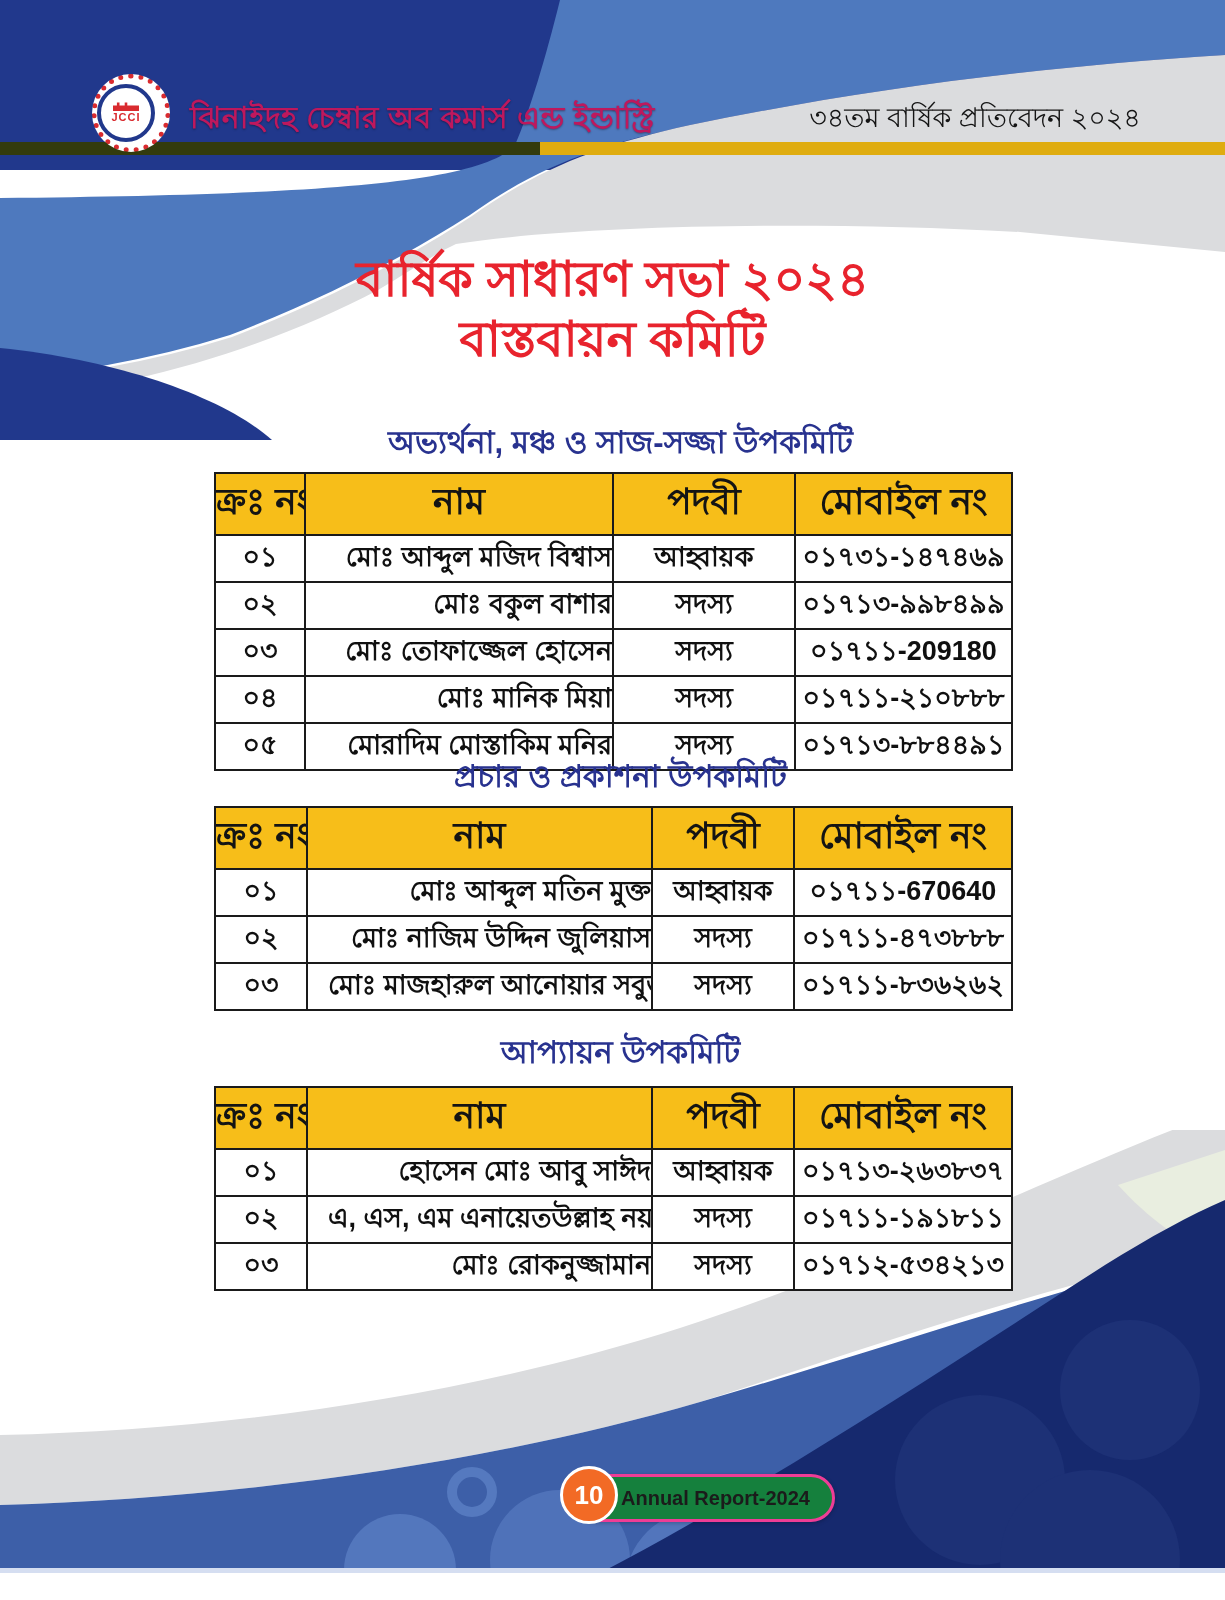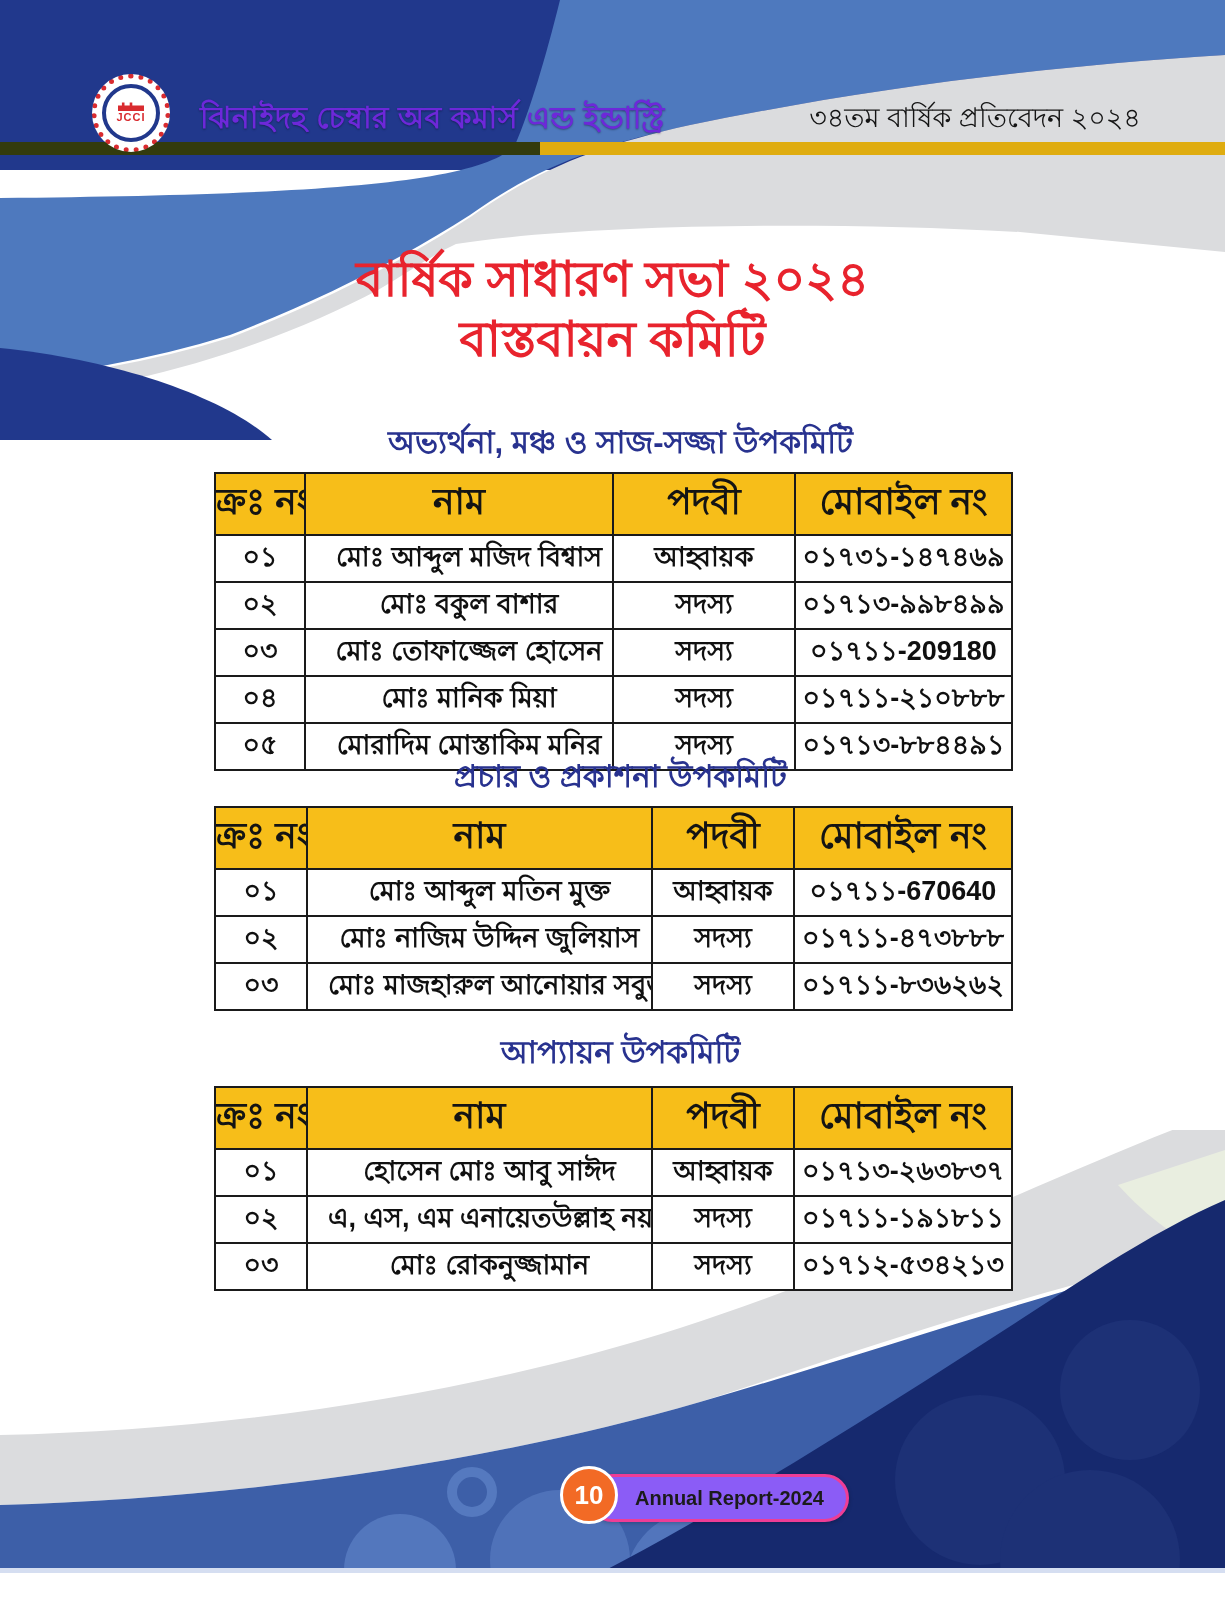--- a/index.html
+++ b/index.html
@@ -26,34 +26,34 @@
     background:#ffffff;overflow:hidden;
     font-family:"Liberation Sans","DejaVu Sans",sans-serif;
   }
   .page svg{position:absolute;left:0;display:block;}
   svg.top-banner{top:0;}
   svg.bottom-deco{top:1130px;}
 
   .logo{
     position:absolute;left:92px;top:74px;width:78px;height:78px;z-index:3;
     border-radius:50%;background:#fff;border:5px dotted var(--logo_red);
-    box-sizing:border-box;display:flex;align-items:center;justify-content:center;
+    box-sizing:border-box;display:flex;align-items:center;justify-content:flex-start;
   }
   .logo-inner{
     width:58px;height:58px;border-radius:50%;background:#fff;
     border:4px solid var(--banner_dark_blue);box-sizing:border-box;
     display:flex;flex-direction:column;align-items:center;justify-content:center;
   }
   .logo-factory{width:26px;height:9px;background:var(--logo_red);
     clip-path:polygon(0 100%,0 35%,15% 35%,15% 0,25% 0,25% 35%,45% 35%,45% 0,55% 0,55% 35%,100% 35%,100% 100%);}
   .logo-text{font-size:11px;font-weight:bold;color:var(--logo_red);letter-spacing:1px;line-height:1.1;}
 
   .org-name{
-    position:absolute;left:200px;top:94px;z-index:3;
-    color:#6d28d9;font-size:30px;font-weight:bold;letter-spacing:.5px;
+    position:absolute;left:190px;top:94px;z-index:3;
+    color:#be185d;font-size:30px;font-weight:bold;letter-spacing:.5px;
     text-shadow:0 1px 2px rgba(0,0,0,.35);white-space:nowrap;
   }
   .report-title{
     position:absolute;left:755px;top:97px;width:440px;z-index:3;
     color:#141414;font-size:27px;font-weight:normal;text-align:center;white-space:nowrap;
   }
 
   .page-title{
     position:absolute;top:250px;left:0;width:1225px;z-index:2;
     text-align:center;color:var(--title_red);font-weight:bold;
@@ -72,32 +72,32 @@
   .t1{top:472px;} .t2{top:806px;} .t3{top:1086px;}
   .ctable th,.ctable td{
     border:2px solid var(--table_border);height:43px;padding:0;
     overflow:hidden;white-space:nowrap;box-sizing:border-box;
   }
   .ctable th{
     background:var(--table_header_yellow);color:#141414;
     font-size:36px;font-weight:bold;text-align:center;
   }
   .ctable td{color:#101010;font-size:27px;font-weight:600;text-align:center;}
-  .ctable td.name{text-align:center;padding-left:20px;}
+  .ctable td.name{text-align:right;padding-left:20px;}
   
   .t1 col.c-sl{width:90px;} .t1 col.c-name{width:308px;}
   .t1 col.c-des{width:182px;} .t1 col.c-mob{width:217px;}
   
   .tw col.c-sl{width:92px;} .tw col.c-name{width:345px;}
   .tw col.c-des{width:142px;} .tw col.c-mob{width:218px;}
 
   .footer-badge{position:absolute;left:560px;top:1466px;z-index:4;height:58px;}
   .footer-pill{
-    position:absolute;left:28px;top:8px;height:42px;
-    background:#8b5cf6;border:3px solid var(--footer_pink);border-radius:24px;
+    position:absolute;left:14px;top:8px;height:42px;
+    background:#15803d;border:3px solid var(--footer_pink);border-radius:24px;
     padding:0 22px 0 44px;display:flex;align-items:center;
     font-size:20px;font-weight:bold;color:#1b1b1b;white-space:nowrap;
     box-shadow:0 1px 4px rgba(0,0,0,.25);
   }
   .footer-num{
     position:absolute;left:0;top:0;width:58px;height:58px;border-radius:50%;
     background:var(--footer_orange);border:3px solid #fff;box-sizing:border-box;
     display:flex;align-items:center;justify-content:center;
     color:#fff;font-size:26px;font-weight:bold;z-index:2;
   }

